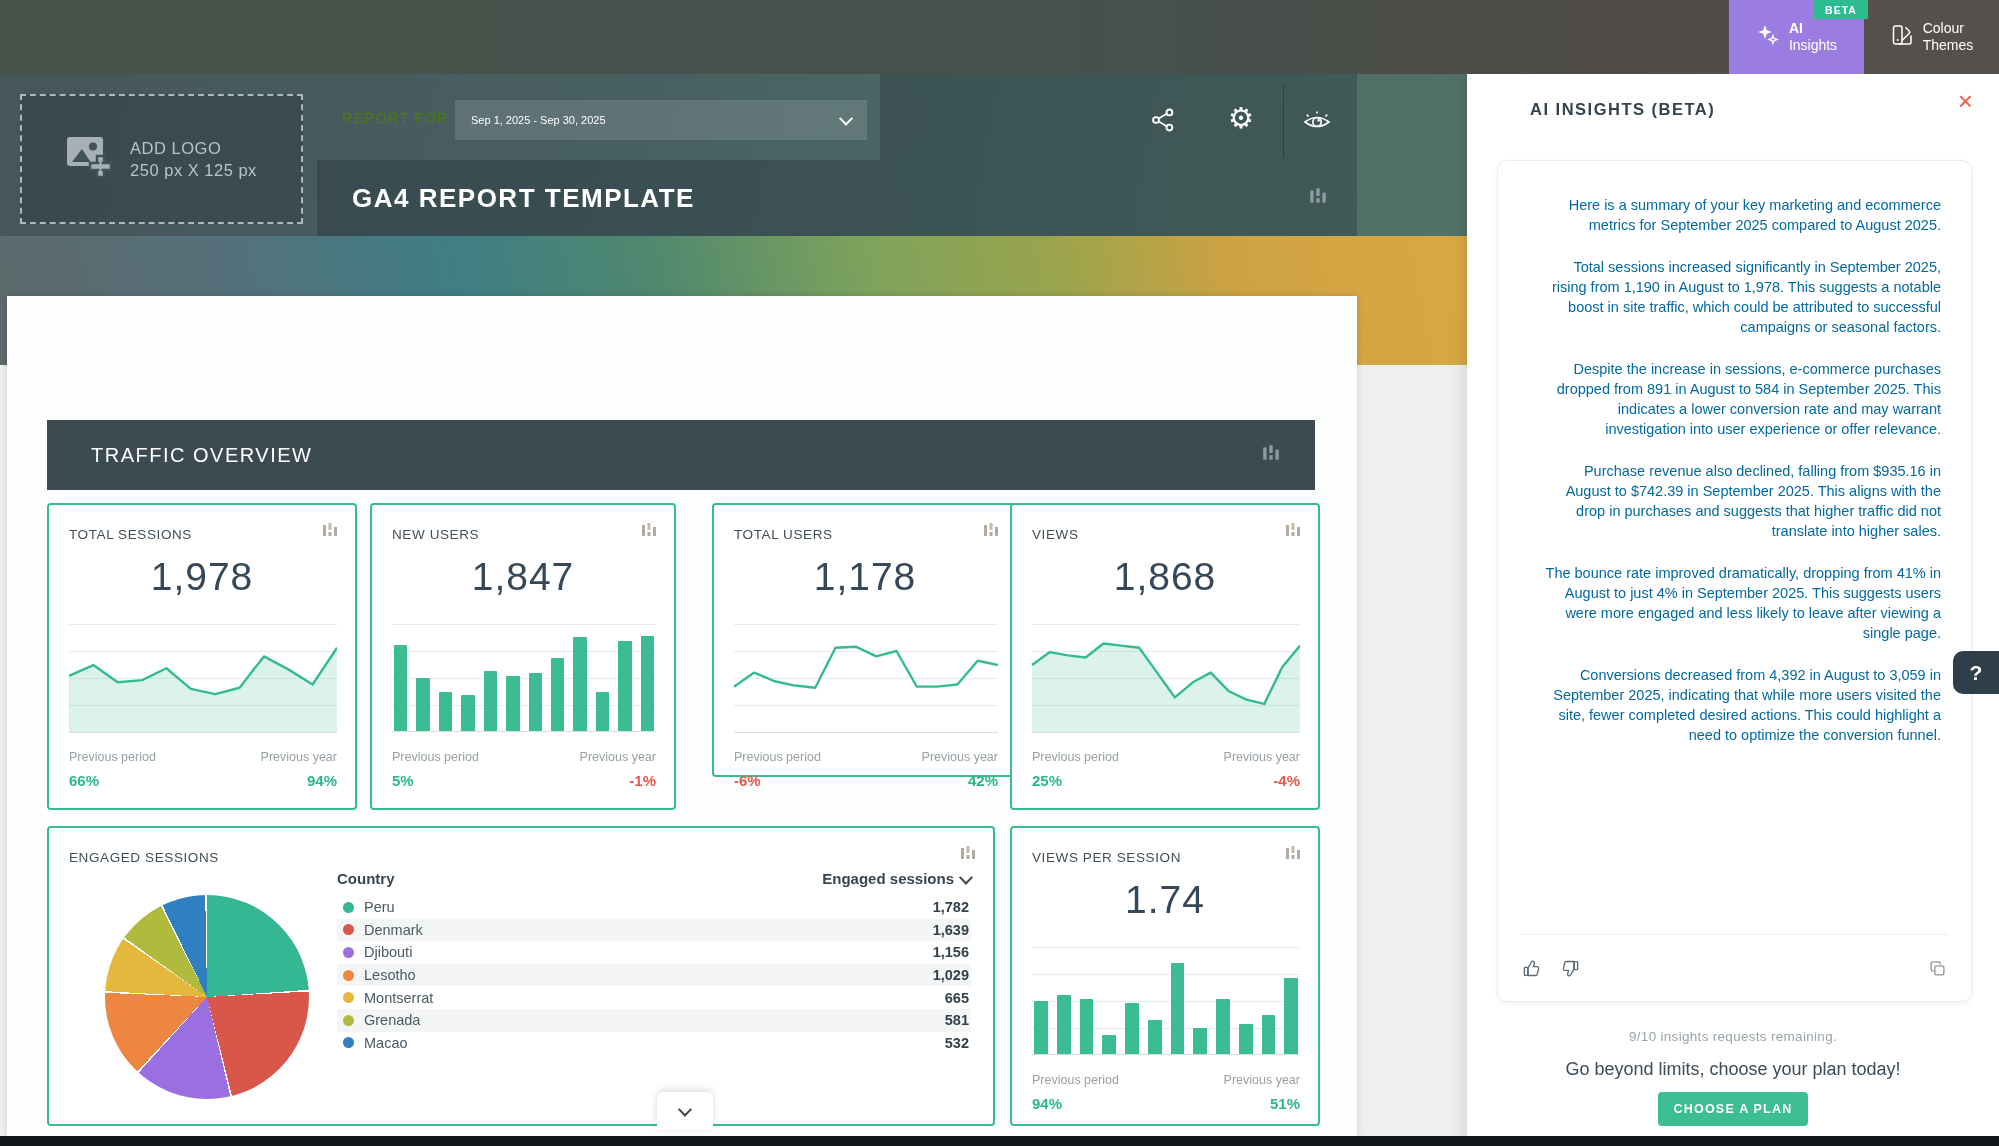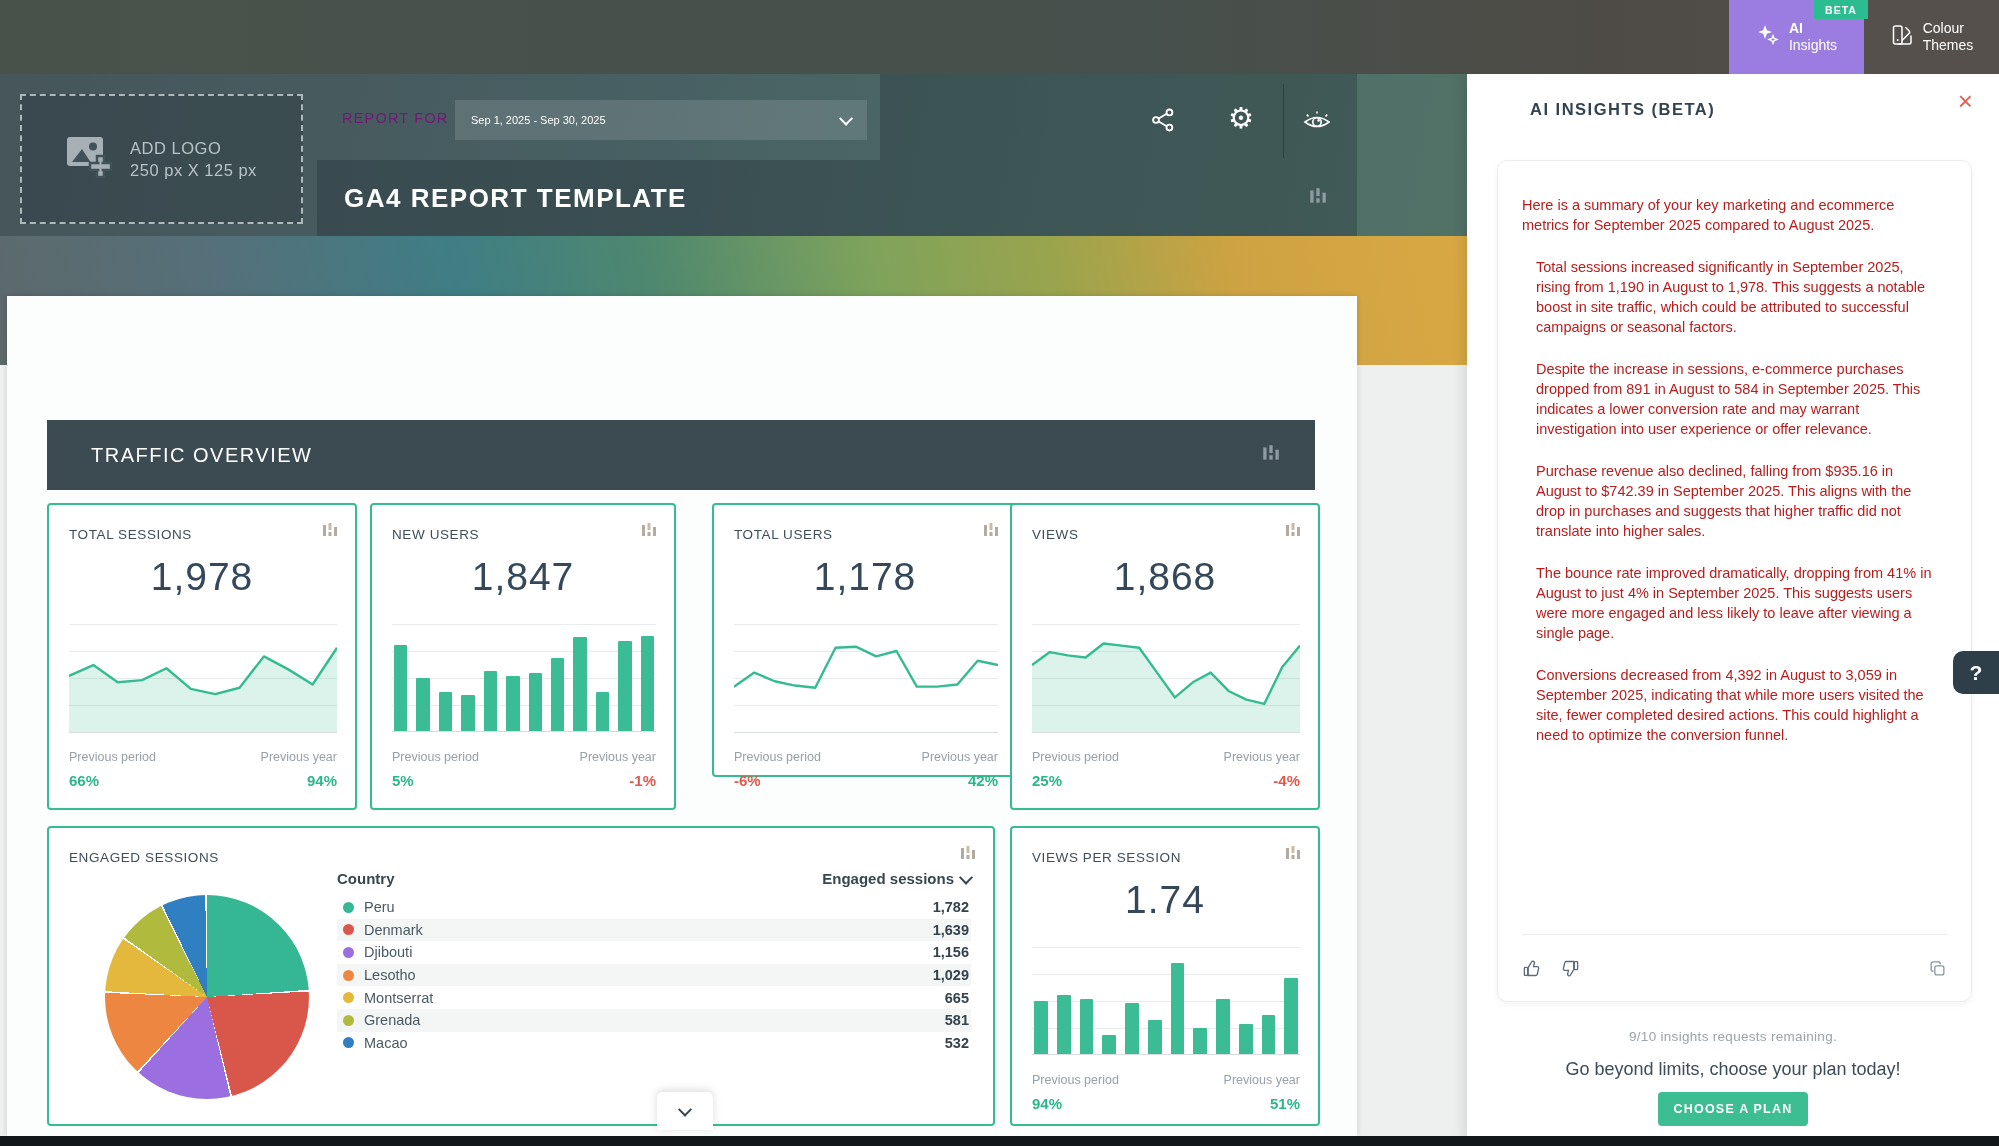--- a/index.html
+++ b/index.html
@@ -17,25 +17,25 @@
   .beta-badge{position:absolute;left:1814px;top:0;width:54px;height:19px;background:#2BBD90;color:#fff;
               font-size:10.5px;font-weight:700;letter-spacing:1px;display:flex;align-items:center;justify-content:center;z-index:45;}
 
   
   .header-band{left:0;top:74px;width:1467px;height:162px;background:linear-gradient(100deg,#46565B 0%,#486063 45%,#4E6B67 75%,#527267 100%);z-index:10;}
   .hdr-ov1{left:880px;top:74px;width:477px;height:162px;background:rgba(28,40,46,.30);z-index:11;}
   .hdr-ov2{left:317px;top:160px;width:563px;height:76px;background:rgba(28,40,46,.30);z-index:11;}
   .logo-box{left:20px;top:94px;width:283px;height:130px;background:rgba(44,58,64,.45);border:2px dashed #ADB8BB;
             box-sizing:border-box;display:flex;align-items:center;justify-content:center;gap:16px;z-index:12;cursor:pointer;}
   .logo-text{color:#B9C3C5;font-size:16.5px;letter-spacing:.5px;line-height:22px;}
-  .report-for{left:342px;top:110px;color:#701a75;font-size:14.5px;letter-spacing:1.2px;z-index:12;}
+  .report-for{left:342px;top:110px;color:#4d7c0f;font-size:14.5px;letter-spacing:1.2px;z-index:12;}
   .date-select{left:455px;top:100px;width:412px;height:40px;background:rgba(255,255,255,.13);color:#FFF;font-size:11px;
                display:flex;align-items:center;padding:0 16px;box-sizing:border-box;z-index:12;cursor:pointer;}
   .date-select .chev{margin-left:auto;}
-  .ga4-title{left:344px;top:160px;height:76px;line-height:76px;color:#FFF;font-size:26px;font-weight:700;letter-spacing:1.5px;z-index:12;}
+  .ga4-title{left:352px;top:160px;height:76px;line-height:76px;color:#FFF;font-size:26px;font-weight:700;letter-spacing:1.5px;z-index:12;}
   .hdr-icon{z-index:12;width:30px;height:30px;display:flex;align-items:center;justify-content:center;cursor:pointer;}
   .i-share{left:1148px;top:105px;}
   .i-gear{left:1226px;top:103px;color:#fff;font-size:29px;}
   .i-eye{left:1302px;top:106px;}
   .hdr-divider{left:1283px;top:84px;width:1px;height:74px;background:rgba(0,0,0,.28);z-index:12;}
   .title-eq{left:1308px;top:186px;z-index:12;color:#8E9BA1;}
 
   
   .backdrop{left:0;top:236px;width:1467px;height:129px;z-index:5;
     background:linear-gradient(78deg,#5D696B 0%,#55707A 16%,#3F7E85 32%,#4F886F 45%,#7FA35B 60%,#9AA44D 72%,#CEA242 84%,#D9A844 100%);}
@@ -80,21 +80,21 @@
 
   .chev{display:inline-block;width:8px;height:8px;border-right:2px solid #D7DCDD;border-bottom:2px solid #D7DCDD;transform:rotate(45deg) translate(-1px,-1px);}
   .chev.dark{border-color:#37474F;}
 
   
   .ai-panel{left:1467px;top:74px;width:532px;height:1072px;background:#FFF;z-index:30;box-shadow:-4px 0 12px rgba(0,0,0,.10);}
   .ai-head{position:absolute;left:30px;top:26px;font-size:16.5px;font-weight:700;letter-spacing:1.5px;color:#33434E;margin-left:33px;}
   .ai-close{position:absolute;right:26px;top:14px;font-size:26px;color:#E8604F;cursor:pointer;line-height:26px;}
   .ai-card{position:absolute;left:30px;top:86px;width:475px;height:842px;border:1px solid #ECECEC;border-radius:10px;
            box-shadow:0 2px 6px rgba(0,0,0,.05);box-sizing:border-box;padding:34px 30px 0 24px;}
-  .ai-card p{margin:0 0 22px 14px;font-size:14.5px;line-height:1.38;color:#b91c1c;}
+  .ai-card p{margin:0 0 22px 14px;font-size:14.5px;line-height:1.38;color:#0369a1;text-align:right;}
   .ai-card p.lead{margin-left:0;}
   .ai-foot{position:absolute;left:24px;right:24px;bottom:0;height:66px;border-top:1px solid #ECECEC;display:flex;align-items:center;gap:20px;}
   .ai-foot .icon{cursor:pointer;display:flex;}
   .ai-foot .copy{margin-left:auto;}
   .ai-remaining{position:absolute;left:0;top:955px;width:100%;text-align:center;color:#9AA4AA;font-size:13.5px;letter-spacing:.3px;}
   .ai-promo{position:absolute;left:0;top:985px;width:100%;text-align:center;color:#3C4C58;font-size:18px;}
   .cta-btn{position:absolute;left:191px;top:1018px;width:150px;height:34px;background:#3DBD92;border-radius:4px;color:#FFF;
            font-size:12.5px;font-weight:700;letter-spacing:1.2px;display:flex;align-items:center;justify-content:center;cursor:pointer;}
 
   .help-btn{left:1953px;top:651px;width:46px;height:43px;background:#2F3F4A;border-radius:10px 0 0 10px;color:#FFF;

